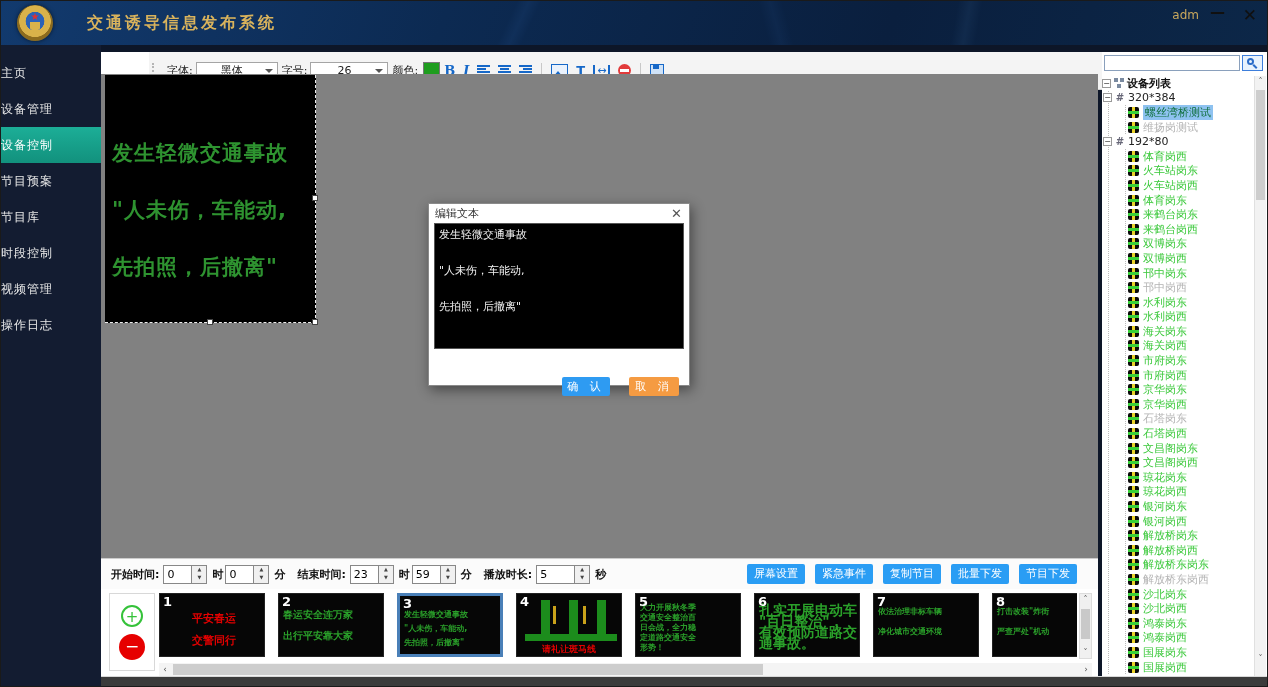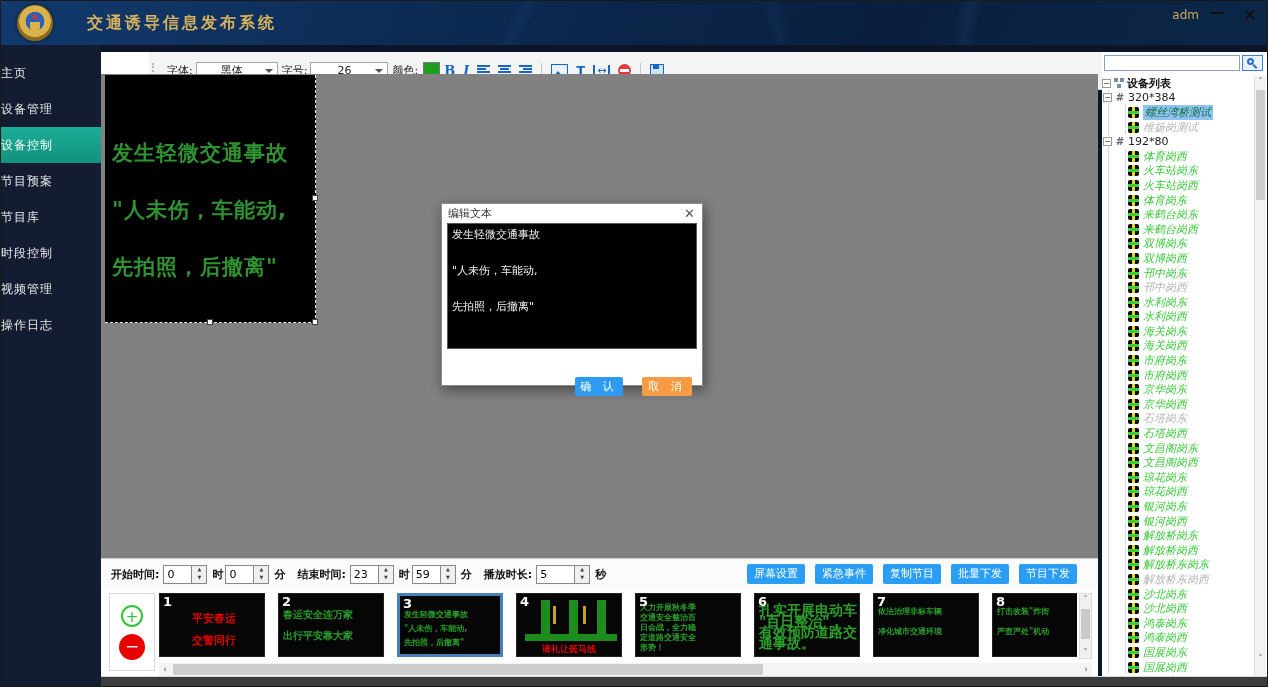--- a/index.html
+++ b/index.html
@@ -61,21 +61,21 @@
   .save-ic::after{content:"";position:absolute;left:2px;top:0;width:6px;height:4px;background:#1668c8;}
 
   .canvas{position:absolute;left:0;top:22px;width:100%;height:484px;background:#818181;}
   .led{position:absolute;left:4px;top:1px;width:211px;height:248px;background:#000;
     border-right:1px dashed #eee;border-bottom:1px dashed #eee;box-sizing:border-box;}
   .led-text{padding:50px 0 0 7px;font-size:21px;line-height:57px;font-weight:bold;color:#2e9330;white-space:pre-line;letter-spacing:1px;}
   .handle{position:absolute;width:6px;height:6px;background:#fff;border:1px solid #444;box-sizing:border-box;}
   .h-br{right:-3px;bottom:-3px;} .h-bc{left:102px;bottom:-3px;} .h-rc{right:-3px;top:120px;}
 
   
-  .dialog{position:absolute;left:440px;top:202px;width:260px;height:181px;background:#fff;border:1px solid #8a8a8a;
+  .dialog{position:absolute;left:427px;top:202px;width:260px;height:181px;background:#fff;border:1px solid #8a8a8a;
     box-shadow:2px 4px 12px rgba(0,0,0,.45);z-index:10;}
   .dlg-title{height:19px;line-height:19px;font-size:11px;color:#333;padding-left:6px;}
   .dlg-close{position:absolute;right:7px;top:2px;font-size:13px;color:#555;cursor:pointer;}
   .dlg-text{margin:0 5px;height:120px;background:#000;border:1px solid #555;color:#f2f2f2;font-size:11px;line-height:18px;
     padding:2px 4px;white-space:pre-line;overflow:hidden;}
   .dlg-btns{position:absolute;left:0;bottom:8px;width:100%;}
   .dlg-btn{position:absolute;height:19px;line-height:19px;text-align:center;color:#fff;font-size:11px;border-radius:2px;cursor:pointer;letter-spacing:4px;}
   .dlg-ok{left:133px;width:48px;background:#2e9bf2;}
   .dlg-cancel{left:200px;width:50px;background:#f59b42;}
 
@@ -138,21 +138,21 @@
       linear-gradient(#7a8aa0,#7a8aa0) 3px 6px/4px 4px no-repeat;}
   .root-label{font-weight:bold;color:#111;}
   .grp-icon{width:10px;height:10px;flex:none;margin-right:3px;color:#667;font-weight:bold;font-size:10px;line-height:10px;text-align:center;}
   .grp-label{color:#222;}
   .dev-icon{width:11px;height:11px;flex:none;margin-right:4px;border-radius:2px;background:
       linear-gradient(#39d239,#39d239) 0 4px/11px 3px no-repeat,
       linear-gradient(#e8d22a,#e8d22a) 4px 0/3px 11px no-repeat,#0a0a0a;}
   .dev-label{color:#39c839;}
   .dev-row.offline .dev-label{color:#b3b3b3;}
   .dev-row.selected .dev-label{background:#8ec2f0;color:#0f6e3c;padding:0 2px;}
-  .grp-children{margin-left:14px;border-left:1px dotted #bdbdbd;padding-left:2px;font-style:italic;}
+  .grp-children{margin-left:14px;border-left:1px dotted #bdbdbd;padding-left:2px;}
   .root-children{margin-left:6px;border-left:1px dotted #bdbdbd;padding-left:2px;}
   .group-row{margin-left:-8px;}
   .tree-vscroll{position:absolute;left:152px;top:24px;width:12px;height:601px;background:#f2f2f2;border-left:1px solid #e0e0e0;box-sizing:border-box;}
   .tree-vscroll .arr{position:absolute;left:0;width:100%;text-align:center;font-size:8px;color:#555;height:12px;line-height:12px;}
   .tree-vscroll .a-up{top:0;} .tree-vscroll .a-dn{bottom:12px;}
   .tree-vscroll .vthumb{position:absolute;left:1px;top:14px;width:9px;height:110px;background:#cdcdcd;}
 </style>
 </head>
 <body>
 

